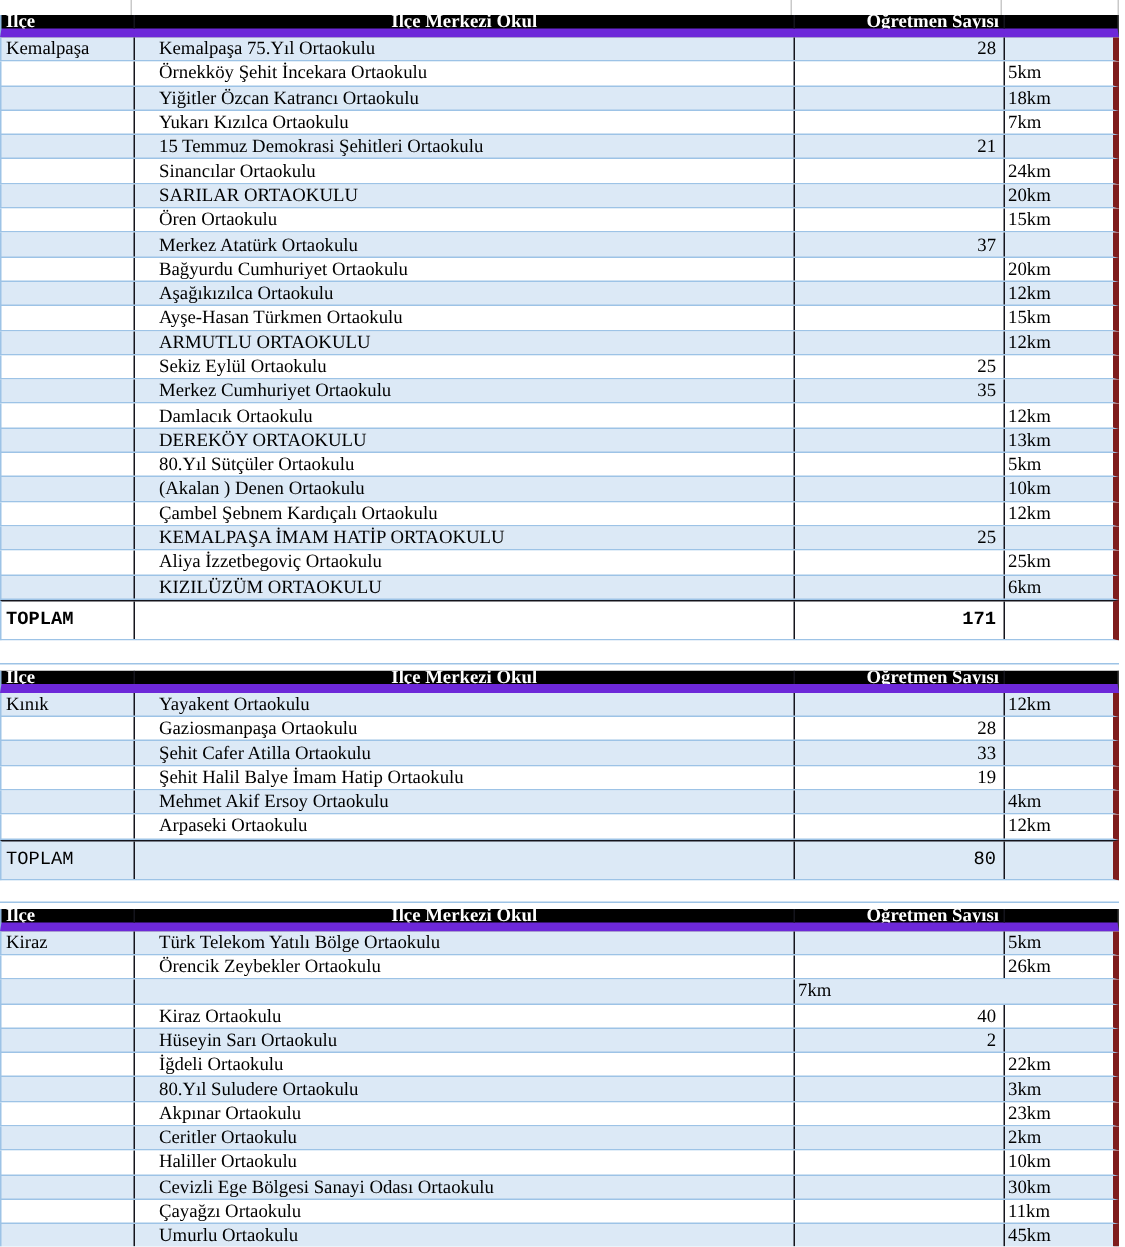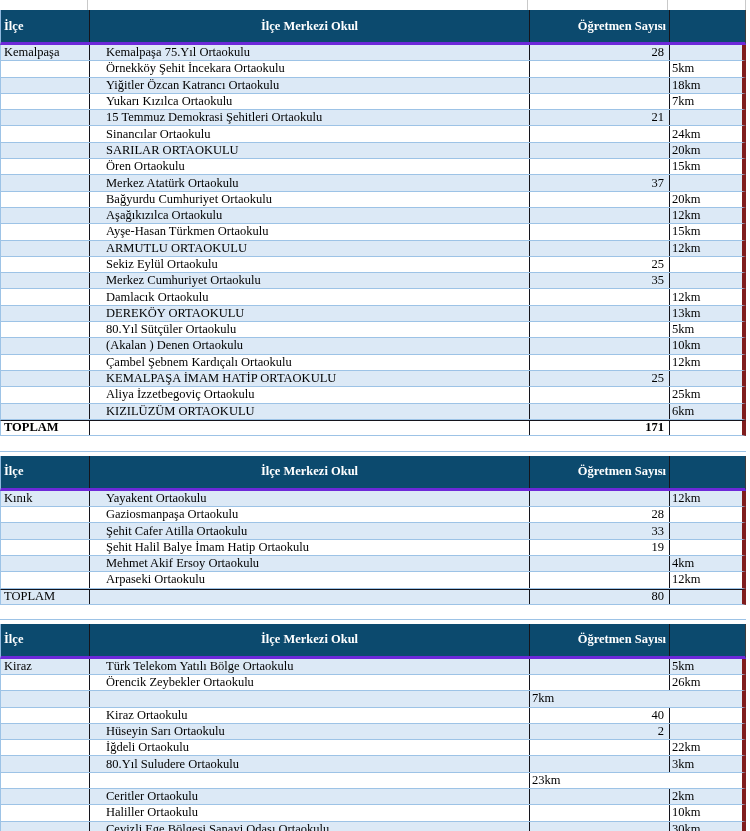--- a/index.html
+++ b/index.html
@@ -17,40 +17,40 @@
     display:grid;
     grid-template-columns:88px 440px 140px 78px;
     width:746px;
     box-sizing:border-box;
   }
   
   .strip{height:10px;}
   .strip .scell{border-right:1px solid #c9c9c9;box-sizing:border-box;background:#fff;}
   
   .hdr{
-    height:35px;
-    background:#0c4a6e;
+    height:15px;
+    background:#000000;
     color:#ffffff;
     font-weight:bold;
-    border-bottom:3px solid #6d28d9;
+    border-bottom:6px solid #6d28d9;
     box-sizing:border-box;
   }
   .hdr .cell{border-left:1px solid #14141c;}
   .hdr .cell:first-child{border-left:none;}
   .hdr{border-right:1px solid #3b3b3b;border-left:1px solid #8fb8df;}
   
   .row,.trow{
     height:16.3px;
     box-sizing:border-box;
     border-bottom:1px solid #9dc3e6;
     border-left:1px solid #9dc3e6;
     border-right:4px solid #7f1d1d;
     background:#fff;
   }
-  .trow{height:16px;border-top:1px solid #14141c;}
+  .trow{height:27px;border-top:1px solid #14141c;font-family:Liberation Mono, monospace;}
   .row.band,.trow.band{background:#dce9f6;}
   .cell{
     box-sizing:border-box;
     overflow:hidden;
     white-space:nowrap;
     line-height:15px;
     display:flex;align-items:center;
   }
   .cell.c2,.cell.c3,.cell.c4{border-left:1px solid #14141c;}
   .cell.district{padding-left:3px;}
@@ -328,20 +328,21 @@
         <div class="cell dist c4">22km</div>
       </div>
       <div class="row grid-cols band">
         <div class="cell district"></div>
         <div class="cell school c2">80.Yıl Suludere Ortaokulu</div>
         <div class="cell num c3"></div>
         <div class="cell dist c4">3km</div>
       </div>
       <div class="row grid-cols">
         <div class="cell district"></div>
+        <div class="cell school c2">Akpınar Ortaokulu</div>
         <div class="cell num c3"></div>
         <div class="cell dist c4">23km</div>
       </div>
       <div class="row grid-cols band">
         <div class="cell district"></div>
         <div class="cell school c2">Ceritler Ortaokulu</div>
         <div class="cell num c3"></div>
         <div class="cell dist c4">2km</div>
       </div>
       <div class="row grid-cols">

